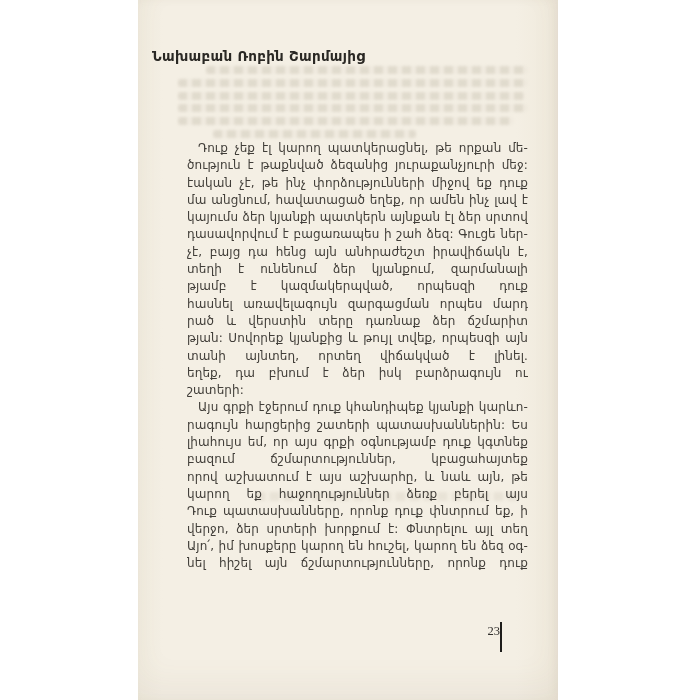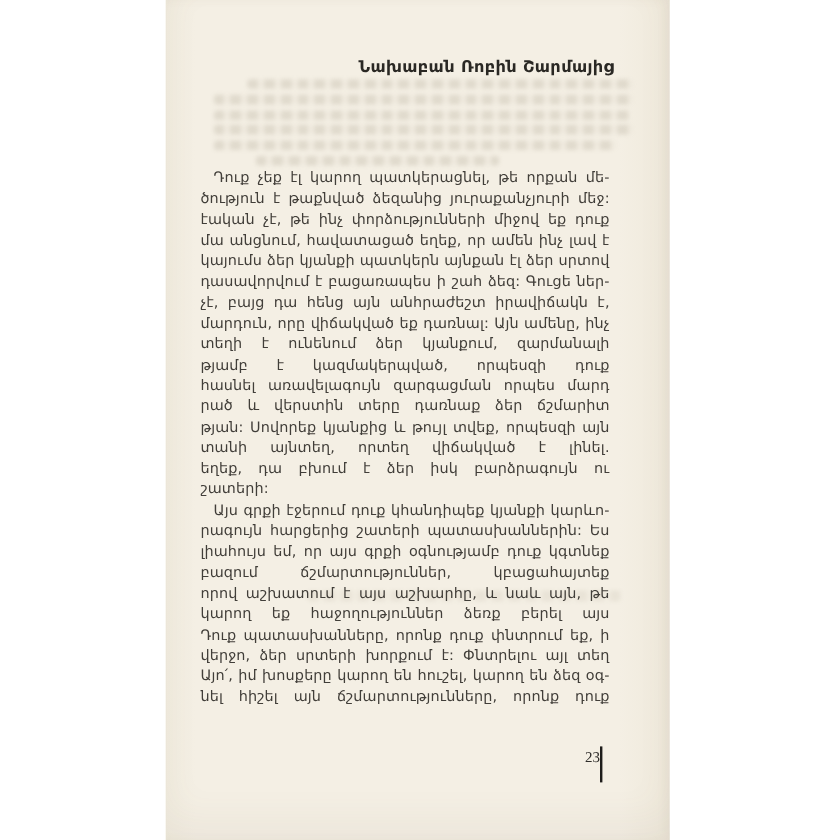--- a/index.html
+++ b/index.html
@@ -19,21 +19,21 @@
     position: absolute;
     left: 138px; top: 0;
     width: 420px; height: 700px;
     background: linear-gradient(90deg, #f1ecdf 0%, #f4efe4 6%, #f4efe4 90%, #efe9db 100%);
     box-shadow: inset 0 -18px 30px rgba(120,105,80,0.06), inset -4px 0 8px rgba(120,105,80,0.05);
   }
   .page-title {
     position: absolute;
     left: 14px; top: 48px;
     width: 360px;
-    text-align: right;
+    text-align: left;
     font-size: 13.5px;
     font-weight: bold;
     letter-spacing: 0.3px;
     color: #2a2824;
   }
   
   .bleed-block {
     position: absolute;
     left: 40px; top: 66px;
     width: 350px; height: 76px;
@@ -60,21 +60,21 @@
     width: 262px; height: 9px;
     filter: blur(1.8px);
     opacity: 0.30;
     background: repeating-linear-gradient(90deg,
       rgba(150,140,118,0.40) 0px, rgba(150,140,118,0.40) 9px,
       rgba(150,140,118,0.08) 9px, rgba(150,140,118,0.08) 14px);
     border-radius: 3px;
   }
   .text-block {
     position: absolute;
-    left: 29px; top: 140px;
+    left: 49px; top: 140px;
     width: 341px;
     color: #413e39;
     font-size: 12px;
   }
   .line {
     height: 17.3px;
     line-height: 17.3px;
     overflow: hidden;
     text-align: justify;
     text-align-last: justify;
@@ -125,21 +125,20 @@
 
     <div class="text-block">
         <div>
           <div class="line first">Դուք չեք էլ կարող պատկերացնել, թե որքան մե-</div>
           <div class="line">ծություն է թաքնված ձեզանից յուրաքանչյուրի մեջ: Եվ</div>
           <div class="line">էական չէ, թե ինչ փորձությունների միջով եք դուք հի-</div>
           <div class="line">մա անցնում, հավատացած եղեք, որ ամեն ինչ լավ է և</div>
           <div class="line">կայումս ձեր կյանքի պատկերն այնքան էլ ձեր սրտով</div>
           <div class="line">դասավորվում է բացառապես ի շահ ձեզ: Գուցե ներ-</div>
           <div class="line">չէ, բայց դա հենց այն անհրաժեշտ իրավիճակն է, որից</div>
-          <div class="line">մարդուն, որը վիճակված եք դառնալ: Այն ամենը, ինչ</div>
           <div class="line">տեղի է ունենում ձեր կյանքում, զարմանալի ճշգրտու-</div>
           <div class="line">թյամբ է կազմակերպված, որպեսզի դուք կարողանաք</div>
           <div class="line">հասնել առավելագույն զարգացման որպես մարդ արա-</div>
           <div class="line">րած և վերստին տերը դառնաք ձեր ճշմարիտ զորեղու-</div>
           <div class="line">թյան: Սովորեք կյանքից և թույլ տվեք, որպեսզի այն ձեզ</div>
           <div class="line">տանի այնտեղ, որտեղ վիճակված է լինել. հավատացած</div>
           <div class="line">եղեք, դա բխում է ձեր իսկ բարձրագույն ու վեհագույն</div>
           <div class="line last-short">շատերի:</div>
         </div>
         <div>

